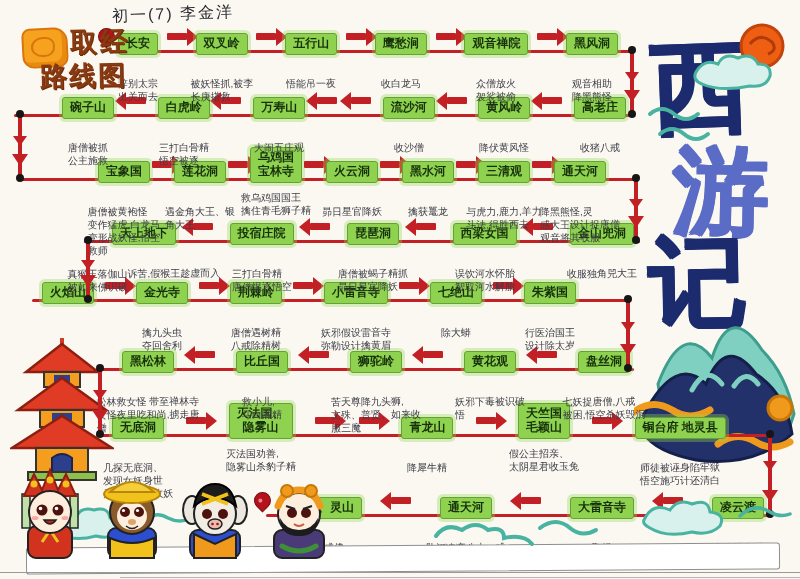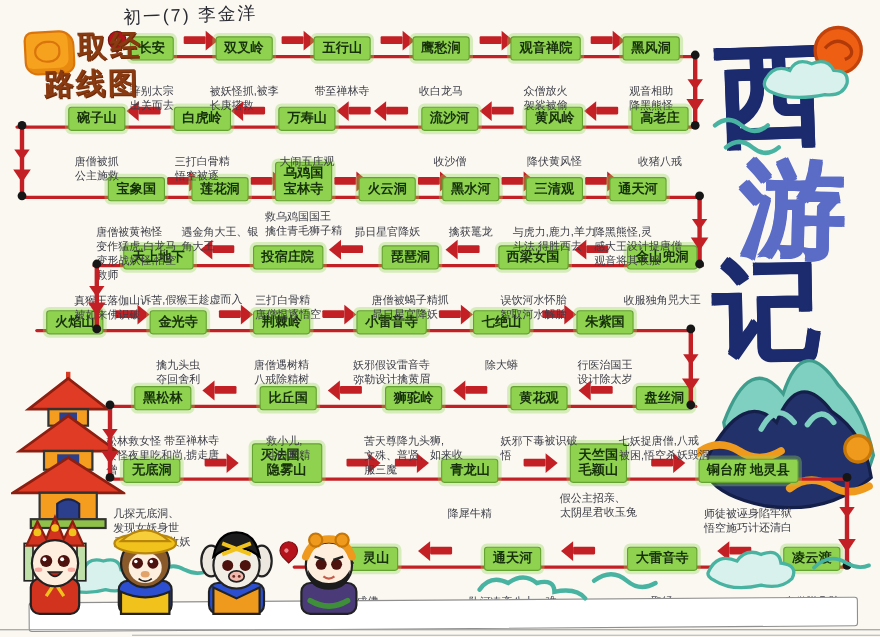--- a/index.html
+++ b/index.html
@@ -144,21 +144,21 @@
         </div>
         <div class="h-arrow right"></div>
         <div class="station">
           <div class="box">双叉岭</div>
           <div class="note">被妖怪抓,被李
 长庚搭救</div>
         </div>
         <div class="h-arrow right"></div>
         <div class="station">
           <div class="box">五行山</div>
-          <div class="note">带至禅林寺</div>
+          <div class="note">悟能吊一夜</div>
         </div>
         <div class="h-arrow right"></div>
         <div class="station">
           <div class="box">鹰愁涧</div>
           <div class="note">收白龙马</div>
         </div>
         <div class="h-arrow right"></div>
         <div class="station">
           <div class="box">观音禅院</div>
           <div class="note">众僧放火
@@ -369,20 +369,22 @@
         <div class="station">
           <div class="box">无底洞</div>
           <div class="note">几探无底洞、
 发现女妖身世
 天王父子帮收妖</div>
         </div>
         <div class="h-arrow right"></div>
         <div class="station">
           <div class="box">灭法国、
 隐雾山</div>
+          <div class="note">灭法国劝善,
+隐雾山杀豹子精</div>
         </div>
         <div class="h-arrow right"></div>
         <div class="h-arrow right"></div>
         <div class="station">
           <div class="box">青龙山</div>
           <div class="note">降犀牛精</div>
         </div>
         <div class="h-arrow right"></div>
         <div class="station">
           <div class="box">天竺国

